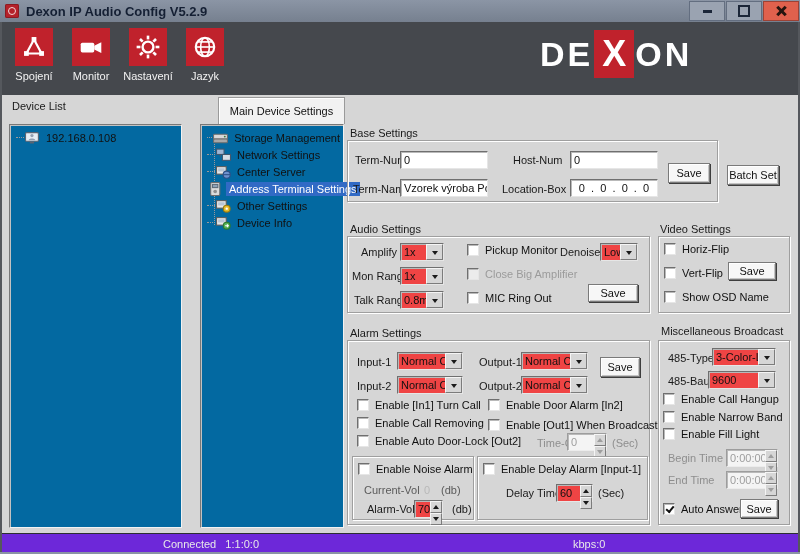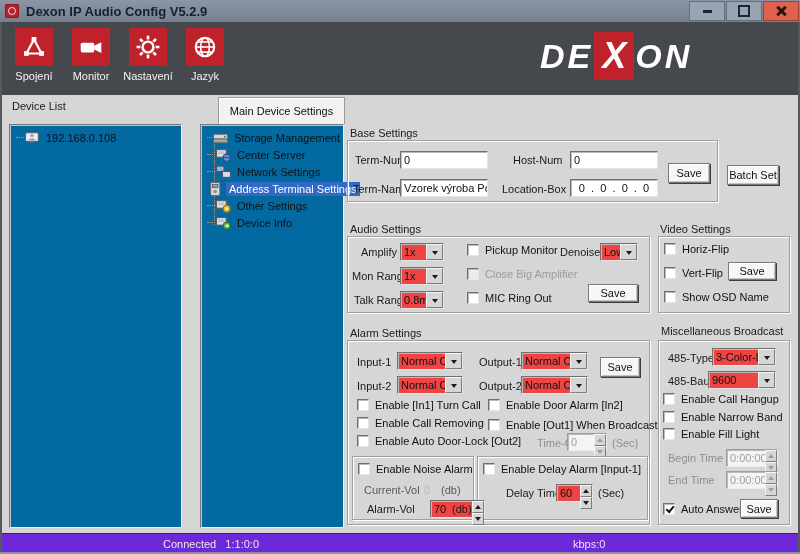--- a/index.html
+++ b/index.html
@@ -19,21 +19,21 @@
   .glyph-min{width:9px;height:3px;background:#1b2638;}
   .glyph-max{width:8px;height:8px;border:2px solid #1b2638;}
   .glyph-x{position:relative;width:10px;height:10px;}
   .glyph-x::before,.glyph-x::after{content:"";position:absolute;left:4px;top:-1px;width:3px;height:12px;background:#27140f;}
   .glyph-x::before{transform:rotate(45deg);}  .glyph-x::after{transform:rotate(-45deg);}
   
   .toolbar{position:absolute;left:0;top:22px;width:800px;height:73px;background:#45484d;}
   .tbtn{position:absolute;top:6px;width:38px;height:38px;background:#c0222c;display:flex;
         align-items:center;justify-content:center;}
   .tlabel{position:absolute;top:48px;width:60px;text-align:center;color:#f2f2f2;font-size:11px;}
-  .logo{position:absolute;left:540px;top:8px;height:52px;display:flex;align-items:center;font-style:italic;}
+  .logo{position:absolute;left:540px;top:8px;height:52px;display:flex;}
   .logo .lft,.logo .rgt{color:#fff;font-weight:bold;font-size:34px;letter-spacing:3px;line-height:48px;}
   .logo .xbox{width:40px;height:48px;background:#c0222c;display:flex;align-items:center;
         justify-content:center;color:#fff;font-weight:bold;font-size:36px;margin:0 1px;}
   
   .lbl{position:absolute;white-space:nowrap;color:#1a1a1a;}
   .graylbl{color:#8e8e8e;}
   .dimlbl{color:#5a5a5a;}
   .listbox{position:absolute;background:#0369a1;border:1px solid;border-color:#787878 #f2f2f2 #f2f2f2 #787878;
            box-shadow:inset 1px 1px 0 #c2c2c2;box-sizing:border-box;}
   .tab{position:absolute;left:218px;top:97px;width:127px;height:27px;background:#f2f2f2;
@@ -187,38 +187,38 @@
             <rect x="0.5" y="7.5" width="13" height="3.5" rx="1" fill="#a8a8a8" stroke="#6d6d6d"></rect>
             <circle cx="11" cy="5.2" r="0.9" fill="#3e7a3e"></circle>
           </svg>
         </span>
         <span class="tlab">Storage Management</span>
       </div>
       <div class="trow">
         <span class="stub"></span>
         <span class="ticon">
           <svg width="15" height="14" viewBox="0 0 14 13">
+            <rect x="0.5" y="1" width="7" height="5" fill="#9fb6d4" stroke="#44586e"></rect>
+            <rect x="6" y="6" width="7.5" height="5.5" fill="#d7dde6" stroke="#44586e"></rect>
+            <line x1="4" y1="6" x2="4" y2="8.5" stroke="#44586e"></line>
+          </svg>
+        </span>
+        <span class="tlab">Network Settings</span>
+      </div>
+      <div class="trow">
+        <span class="stub"></span>
+        <span class="ticon">
+          <svg width="15" height="14" viewBox="0 0 14 13">
             <rect x="0.5" y="1.5" width="9" height="7" fill="#e9e9e9" stroke="#5c5c5c"></rect>
             <rect x="2" y="3" width="6" height="3" fill="#b9c6d6"></rect>
             <circle cx="10" cy="9" r="3.3" fill="#6d92cf" stroke="#2d4f86"></circle>
             <line x1="6.7" y1="9" x2="13.3" y2="9" stroke="#2d4f86"></line>
           </svg>
         </span>
         <span class="tlab">Center Server</span>
-      </div>
-      <div class="trow">
-        <span class="stub"></span>
-        <span class="ticon">
-          <svg width="15" height="14" viewBox="0 0 14 13">
-            <rect x="0.5" y="1" width="7" height="5" fill="#9fb6d4" stroke="#44586e"></rect>
-            <rect x="6" y="6" width="7.5" height="5.5" fill="#d7dde6" stroke="#44586e"></rect>
-            <line x1="4" y1="6" x2="4" y2="8.5" stroke="#44586e"></line>
-          </svg>
-        </span>
-        <span class="tlab">Network Settings</span>
       </div>
       <div class="trow sel">
         <span class="stub"></span>
         <span class="ticon">
           <svg width="15" height="14" viewBox="0 0 14 13">
             <rect x="2.5" y="0.5" width="8.5" height="12" rx="1" fill="#dcdcdc" stroke="#6d6d6d"></rect>
             <rect x="4.2" y="2.2" width="5" height="3" fill="#8fa3b8" stroke="#5c6b7a"></rect>
             <circle cx="6.7" cy="8.8" r="1.7" fill="#8f8f8f"></circle>
           </svg>
         </span>
@@ -373,21 +373,21 @@
   <div class="gbox" style="left:352px;top:456px;width:122px;height:64px"></div>
   <div class="gbox" style="left:477px;top:456px;width:171px;height:64px"></div>
   <div class="chk" style="left:358px;top:463px">
     <span class="box"></span>
     <span class="chklbl">Enable Noise Alarm</span>
   </div>
   <div class="lbl dimlbl" style="left:364px;top:484px">Current-Vol</div>
   <div class="lbl" style="left:424px;top:484px;color:#b9b9b9">0</div>
   <div class="lbl dimlbl" style="left:441px;top:484px">(db)</div>
   <div class="lbl" style="left:367px;top:503px">Alarm-Vol</div>
-  <div class="spin" style="left:430px;top:500px;width:55px">
+  <div class="spin" style="left:414px;top:500px;width:29px">
     <span class="sval">70</span>
     <span class="sbtns">
         <span class="sb up"></span>
         <span class="sb dn"></span>
       </span>
   </div>
   <div class="lbl" style="left:452px;top:503px">(db)</div>
   <div class="chk" style="left:483px;top:463px">
     <span class="box"></span>
     <span class="chklbl">Enable Delay Alarm [Input-1]</span>

